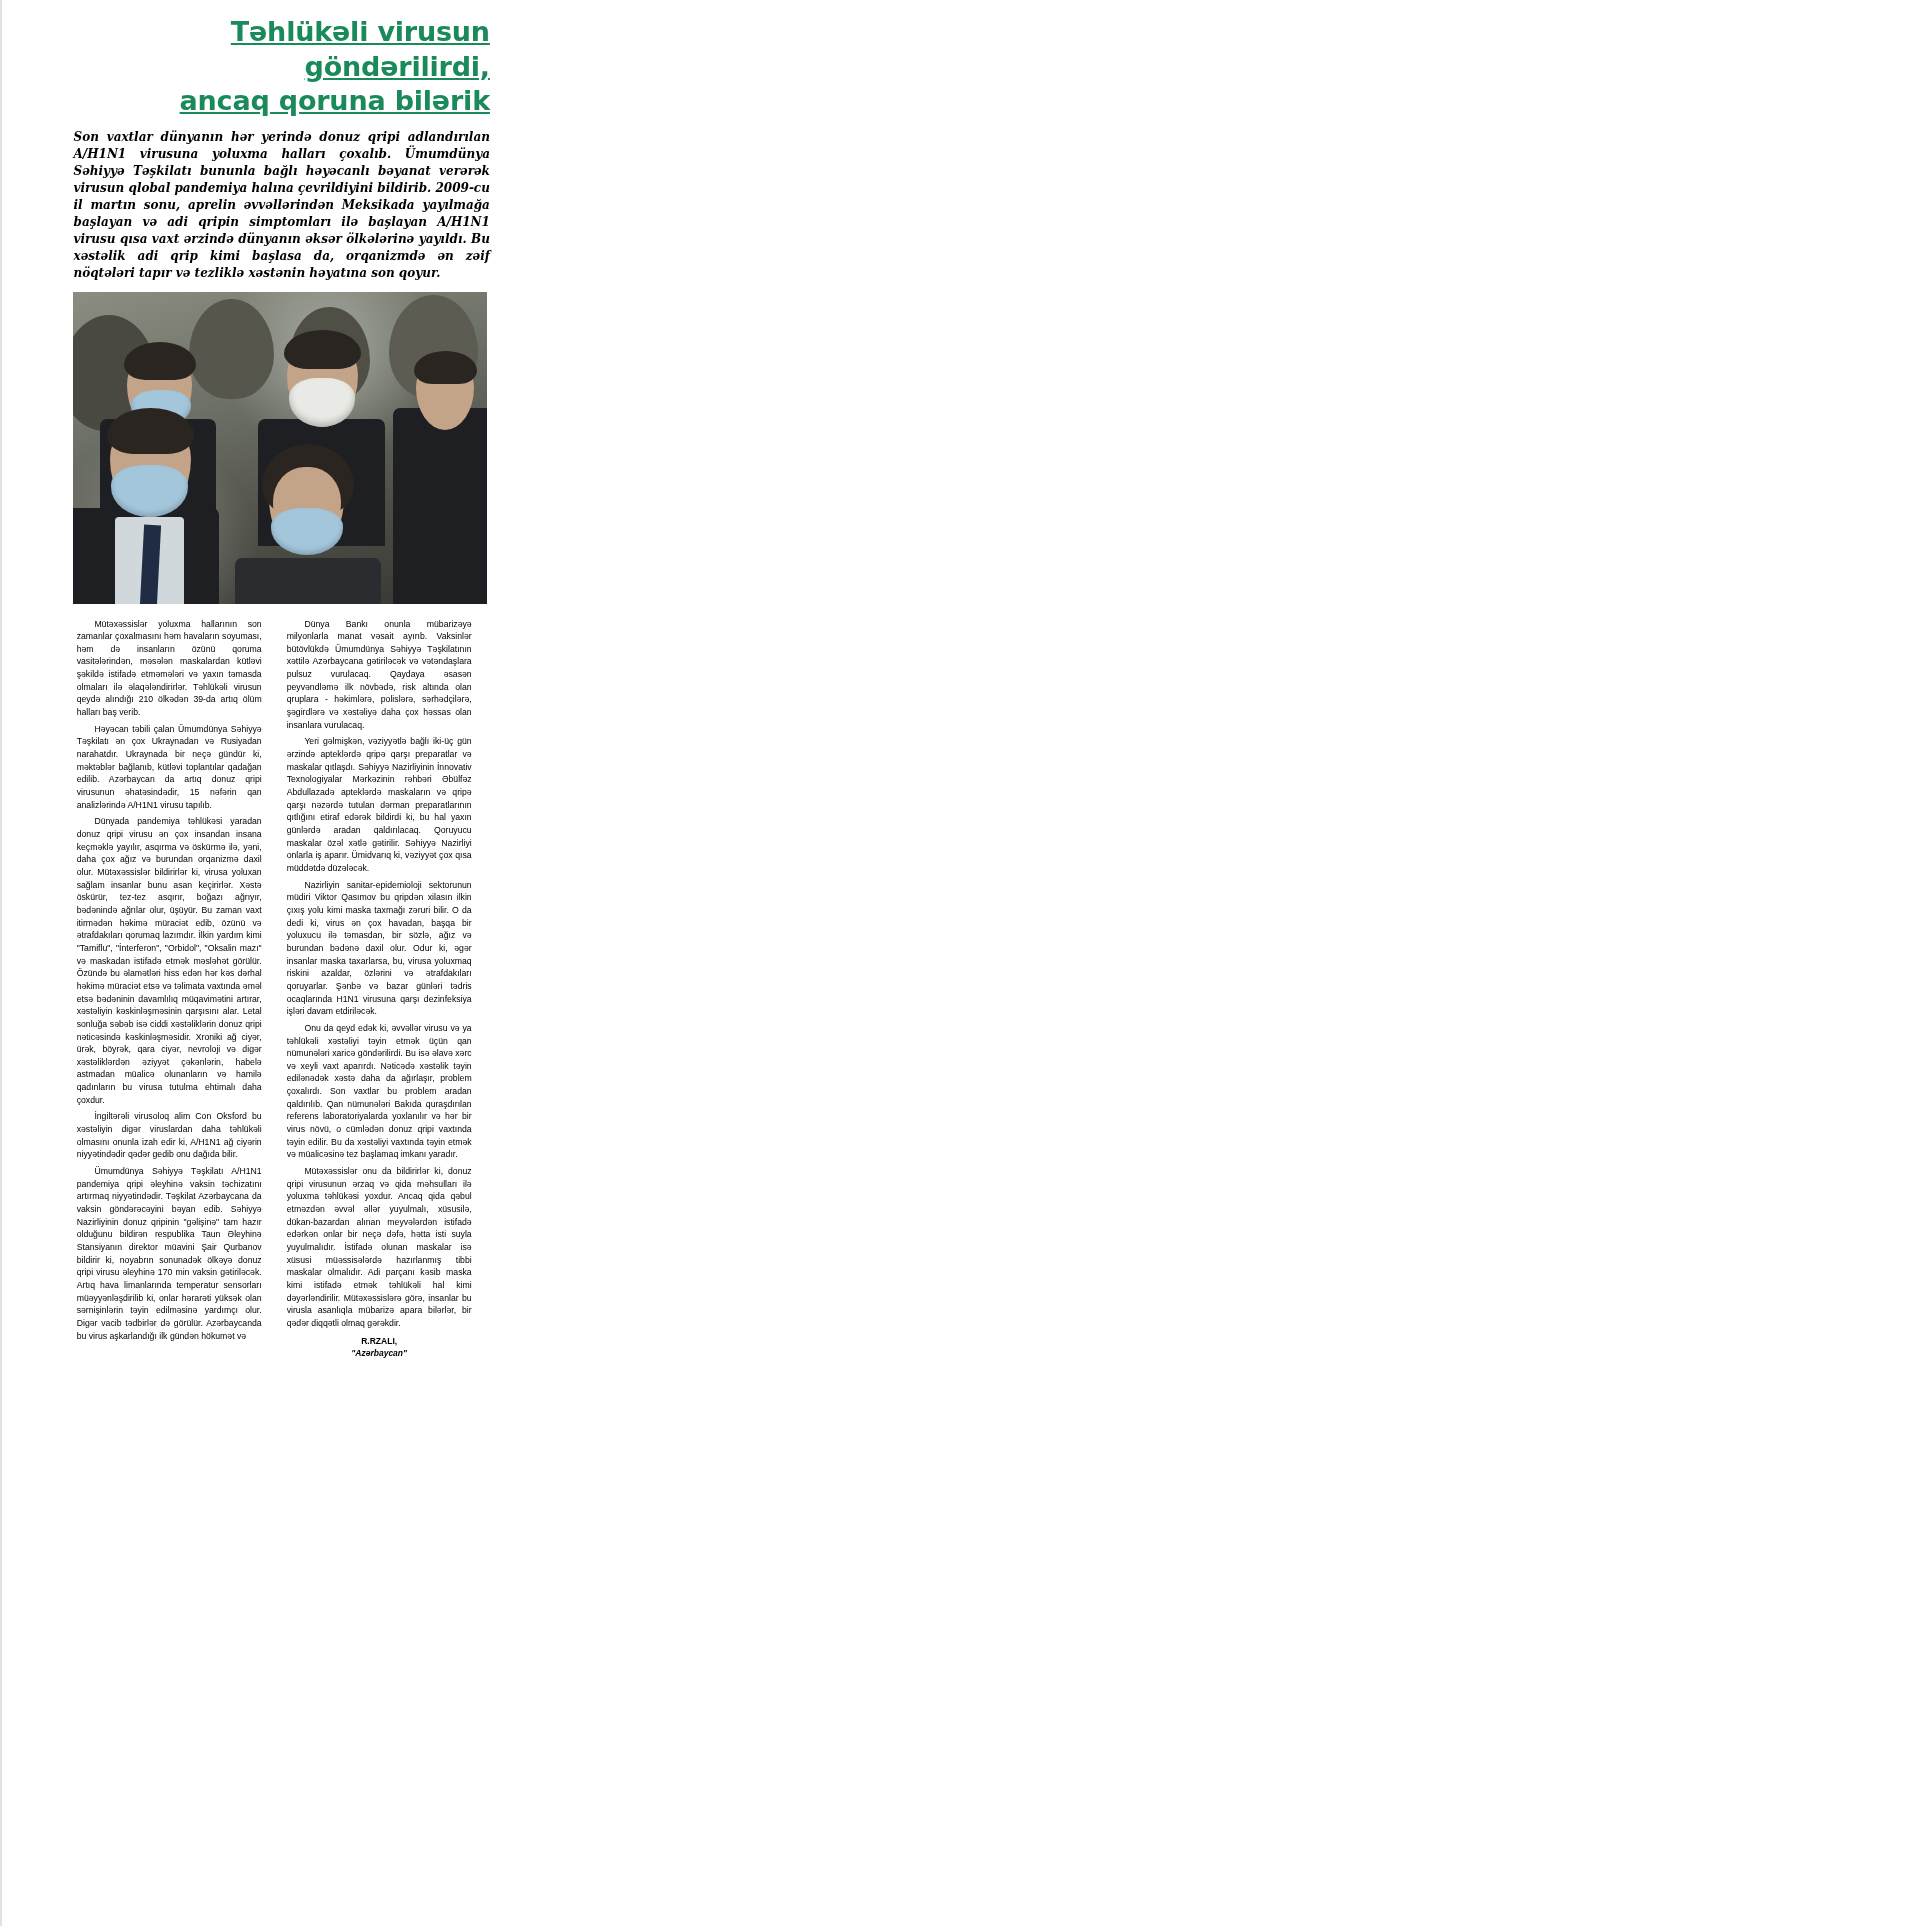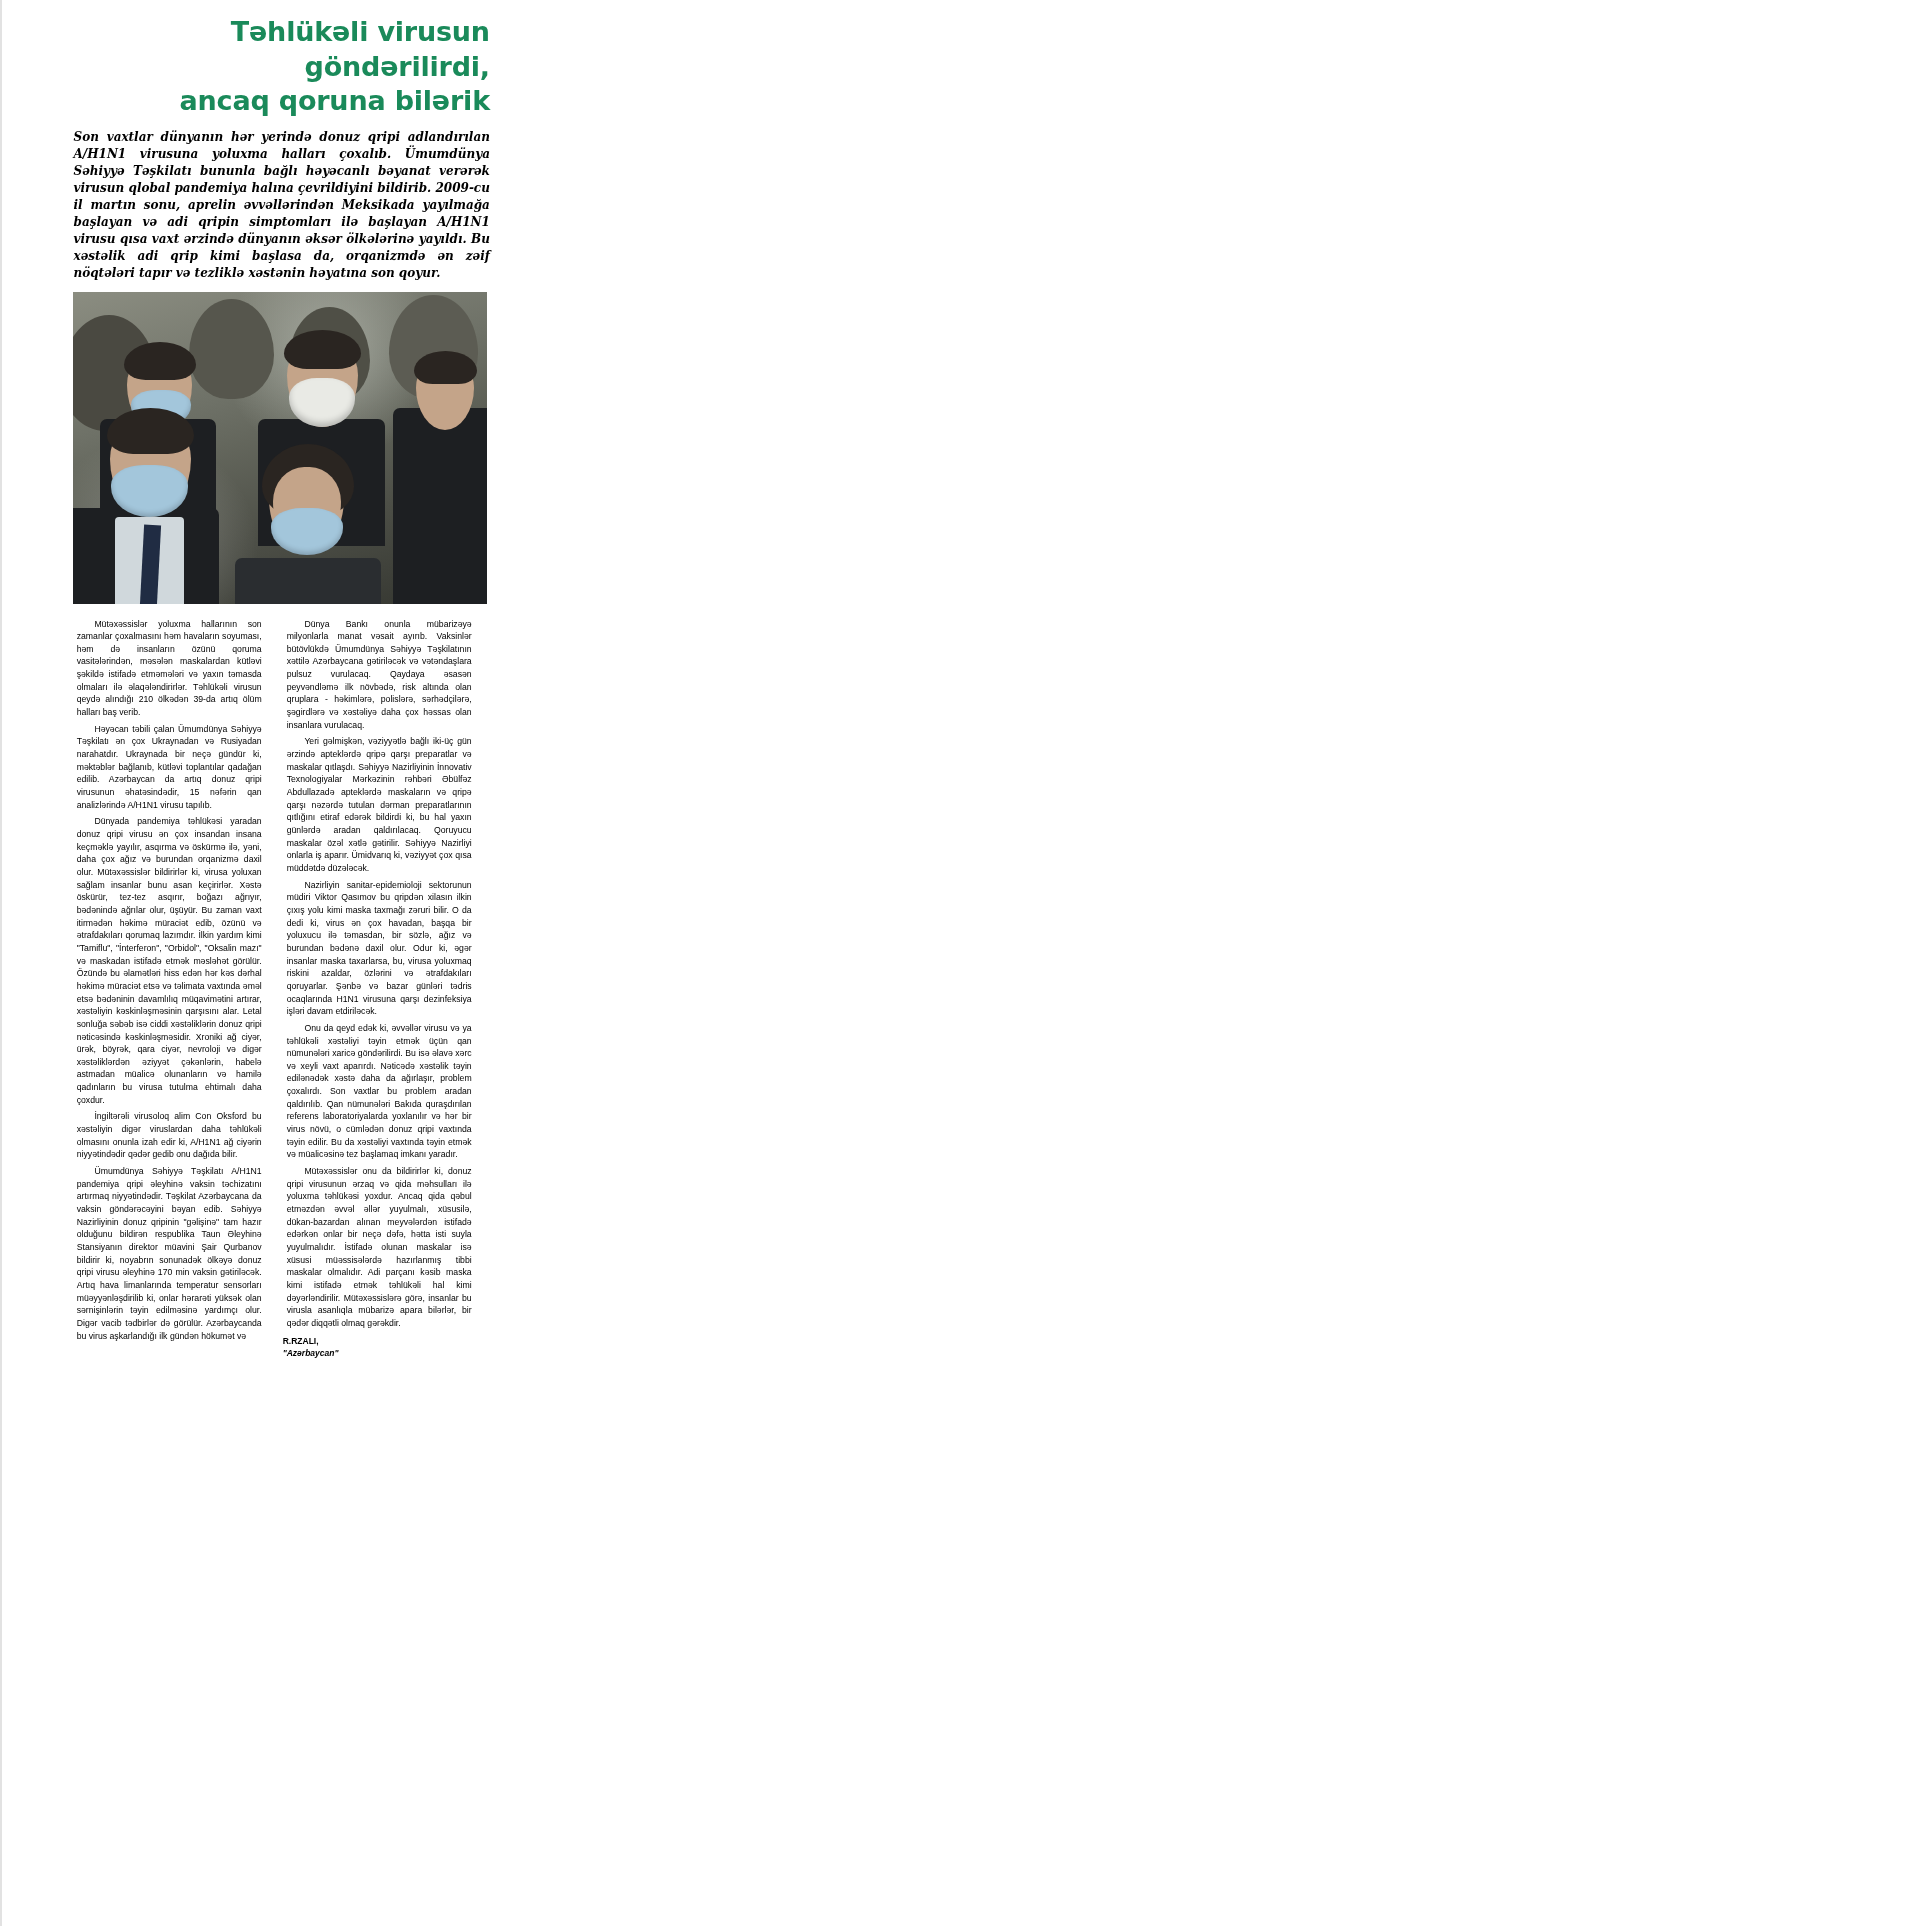--- a/index.html
+++ b/index.html
@@ -30,21 +30,21 @@
     color: #1a8a5a;
     font-family: "DejaVu Sans", sans-serif;
     font-weight: bold;
     font-size: 27px;
     line-height: 1.28;
     letter-spacing: -0.2px;
     text-align: right;
     margin: 0 0 10px 0;
     padding-right: 3.1px;
   }
-  .headline .hl-line { display: block; }
+  .headline .hl-line { display: block; text-decoration: underline; }
 
   
   .lead {
     font-family: "DejaVu Serif", serif;
     font-style: italic;
     font-weight: bold;
     font-size: 12px;
     line-height: 1.42;
     text-align: justify;
     color: #000;
@@ -129,21 +129,21 @@
     margin: 4px;
     text-indent: 17.7px;
     hyphens: auto;
     -webkit-hyphens: auto;
   }
   .byline {
     font-family: "Liberation Sans", sans-serif;
     font-weight: bold;
     font-size: 8.5px;
     line-height: 1.38;
-    text-align: left;
+    text-align: center;
     margin-top: 6.2px;
   }
   .byline .b-paper { font-style: italic; }
 
   .divider {
     position: absolute;
     left: 0;
     top: 0;
     width: 1.5px;
     height: 2262px;

